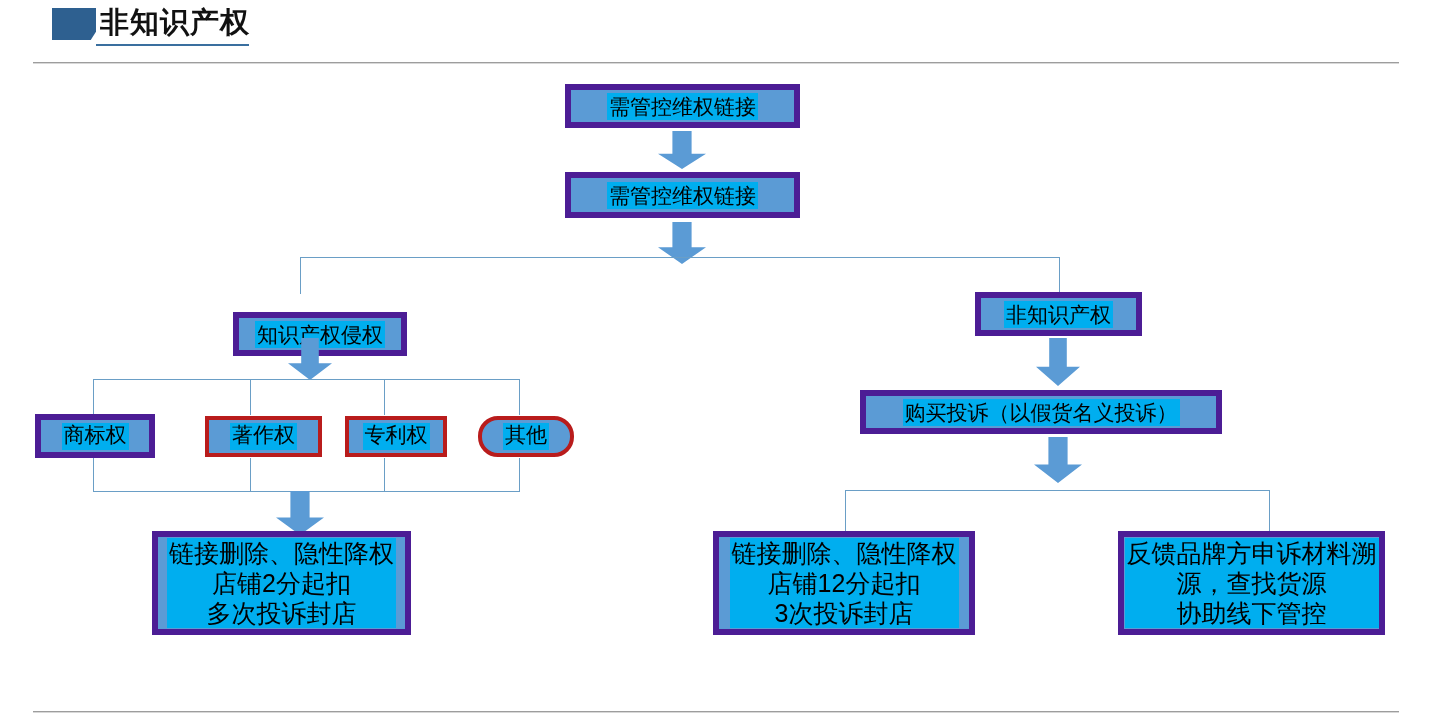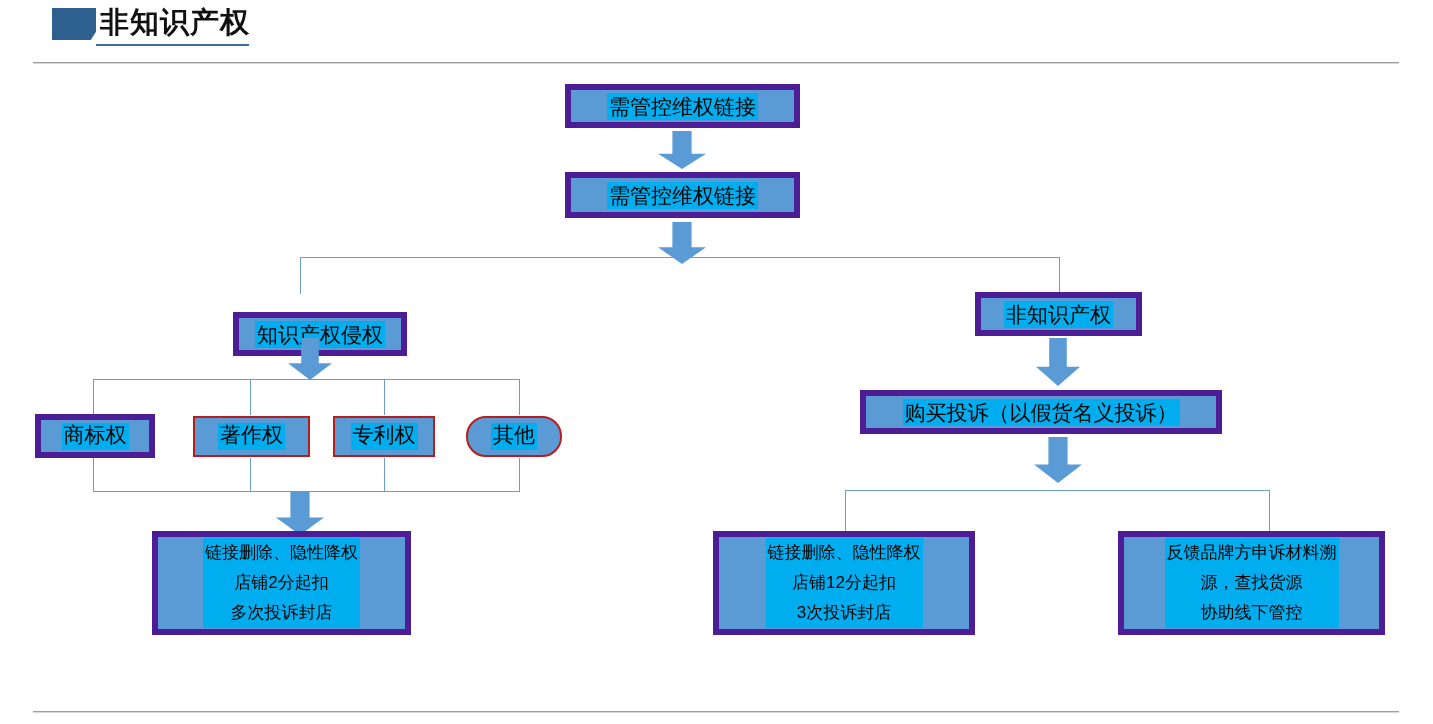--- a/index.html
+++ b/index.html
@@ -72,32 +72,32 @@
   .node {
     position: absolute;
     box-sizing: border-box;
     background: #5B9BD5;
     border: 6px solid #4c1d95;
     display: flex;
     align-items: center;
     justify-content: center;
     text-align: center;
   }
-  .node.thin { border: 2px solid #b91c1c; }
+  .node.thin { border: 4px solid #b91c1c; margin-left: 12px; }
   .node .txt {
     display: inline-block;
     background: #00AEEF;
     color: #000000;
     font-size: 21px;
     line-height: 27px;
     padding: 0 2px;
     white-space: pre-line;
   }
   .node.small .txt { font-size: 21px; font-family: Liberation Mono, monospace; }
-  .node.multiline .txt { line-height: 30px; font-size: 17px; }
+  .node.multiline .txt { line-height: 30px; font-size: 25px; }
 
   
   .line {
     position: absolute;
     background: #6a9ec6;
   }
   .line.h { height: 1px; }
   .line.v { width: 1px; }
 
   

